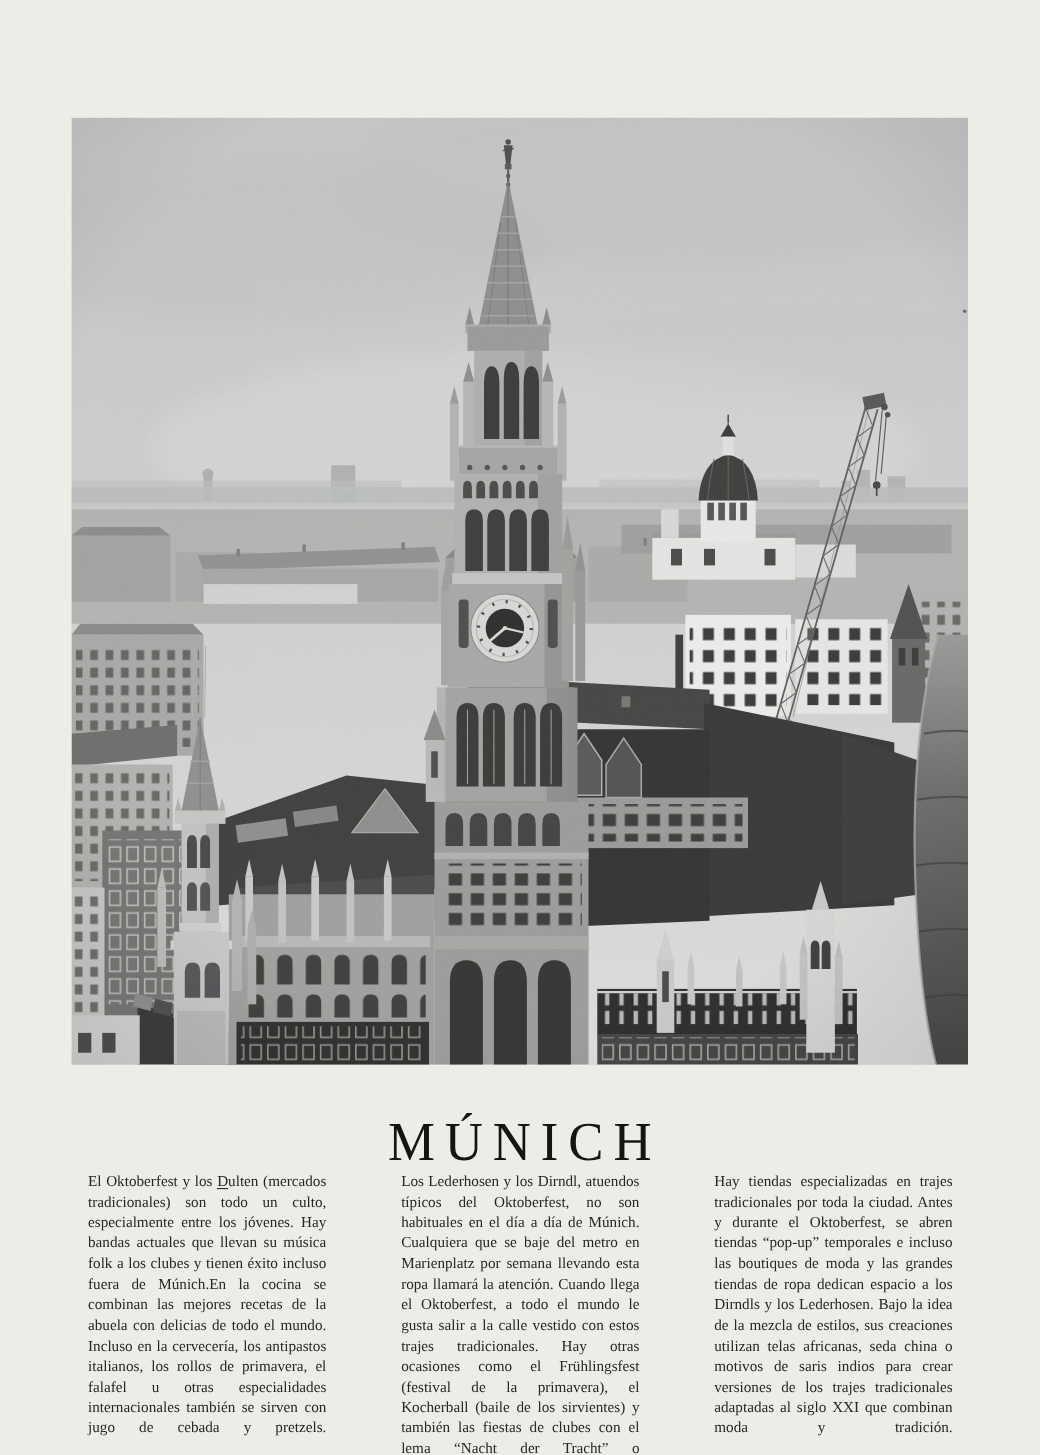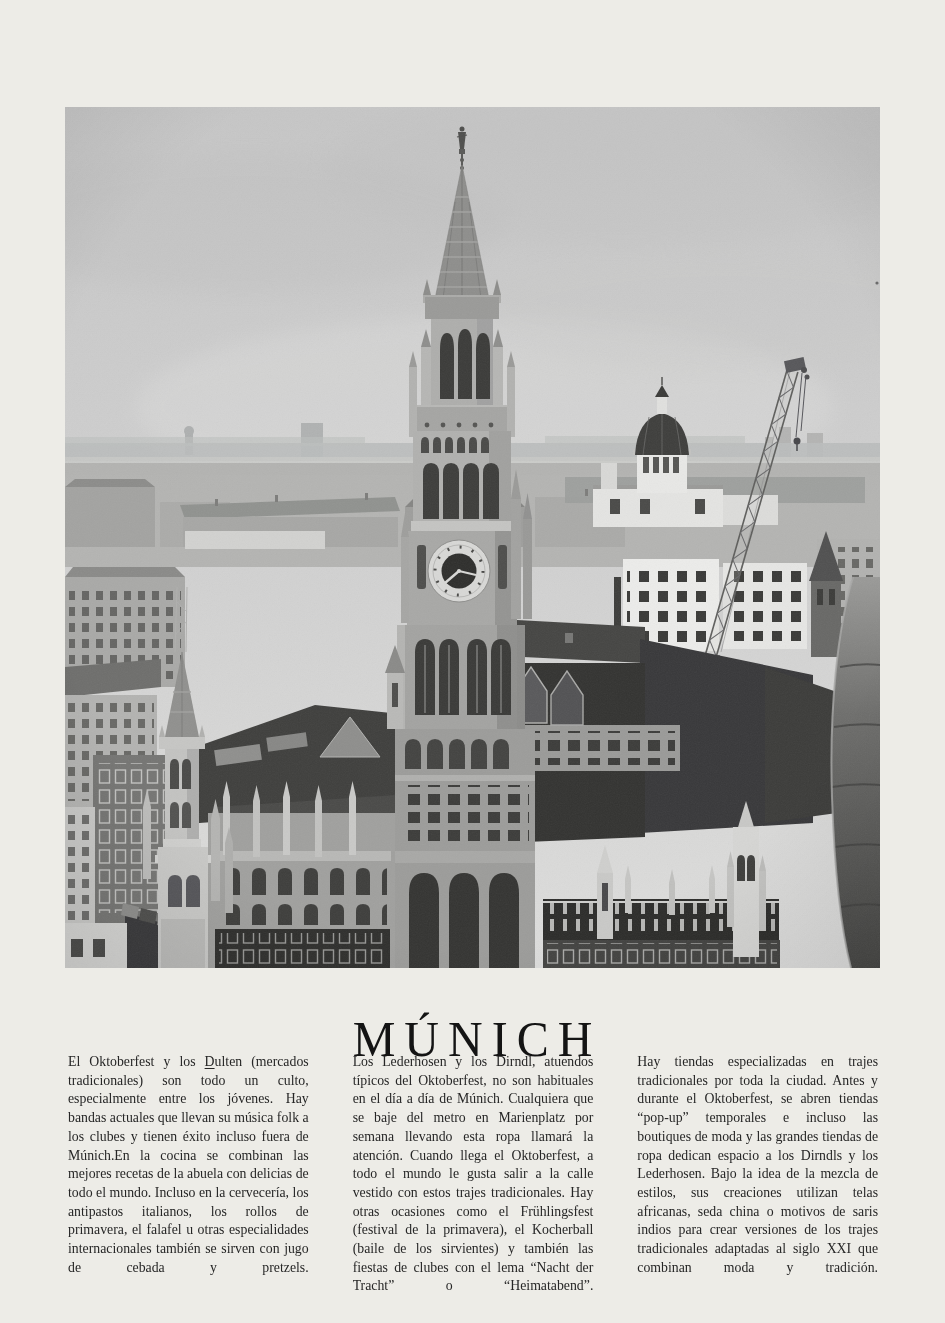--- a/index.html
+++ b/index.html
@@ -8,21 +8,21 @@
         font-family:"Liberation Serif",serif;}
   .photo-frame{position:absolute;left:65px;top:107px;width:815px;height:861px;
         overflow:hidden;background:#d2d2d2;}
   .photo-frame svg{display:block;width:815px;height:861px;}
   .poster-title{position:absolute;left:0;right:0;top:981px;text-align:center;
         font-family:"Liberation Serif",serif;font-weight:400;font-size:48px;line-height:1.1;
         letter-spacing:9px;text-indent:9px;color:#141414;transform:scaleY(1.04);}
   .columns{position:absolute;left:68px;top:1053px;width:810px;display:flex;gap:44px;}
   .col{flex:1;font-family:"Liberation Serif",serif;font-size:13.8px;line-height:18.7px;
         color:#262626;text-align:justify;text-align-last:justify;}
-  .col p{margin:0;}
+  .col p{margin:12px;}
   .u{text-decoration:underline;text-underline-offset:2px;}
 </style>
 </head>
 <body>
 
 <div class="page">
 
   <figure class="photo-frame" style="margin:0">
   <svg viewBox="0 0 815 861" xmlns="http://www.w3.org/2000/svg" role="img" aria-label="Black-and-white aerial view of Múnich: the Gothic clock tower of the New Town Hall rises over dark rooftops, with a domed church, a construction crane and the city skyline behind">
     <defs>

